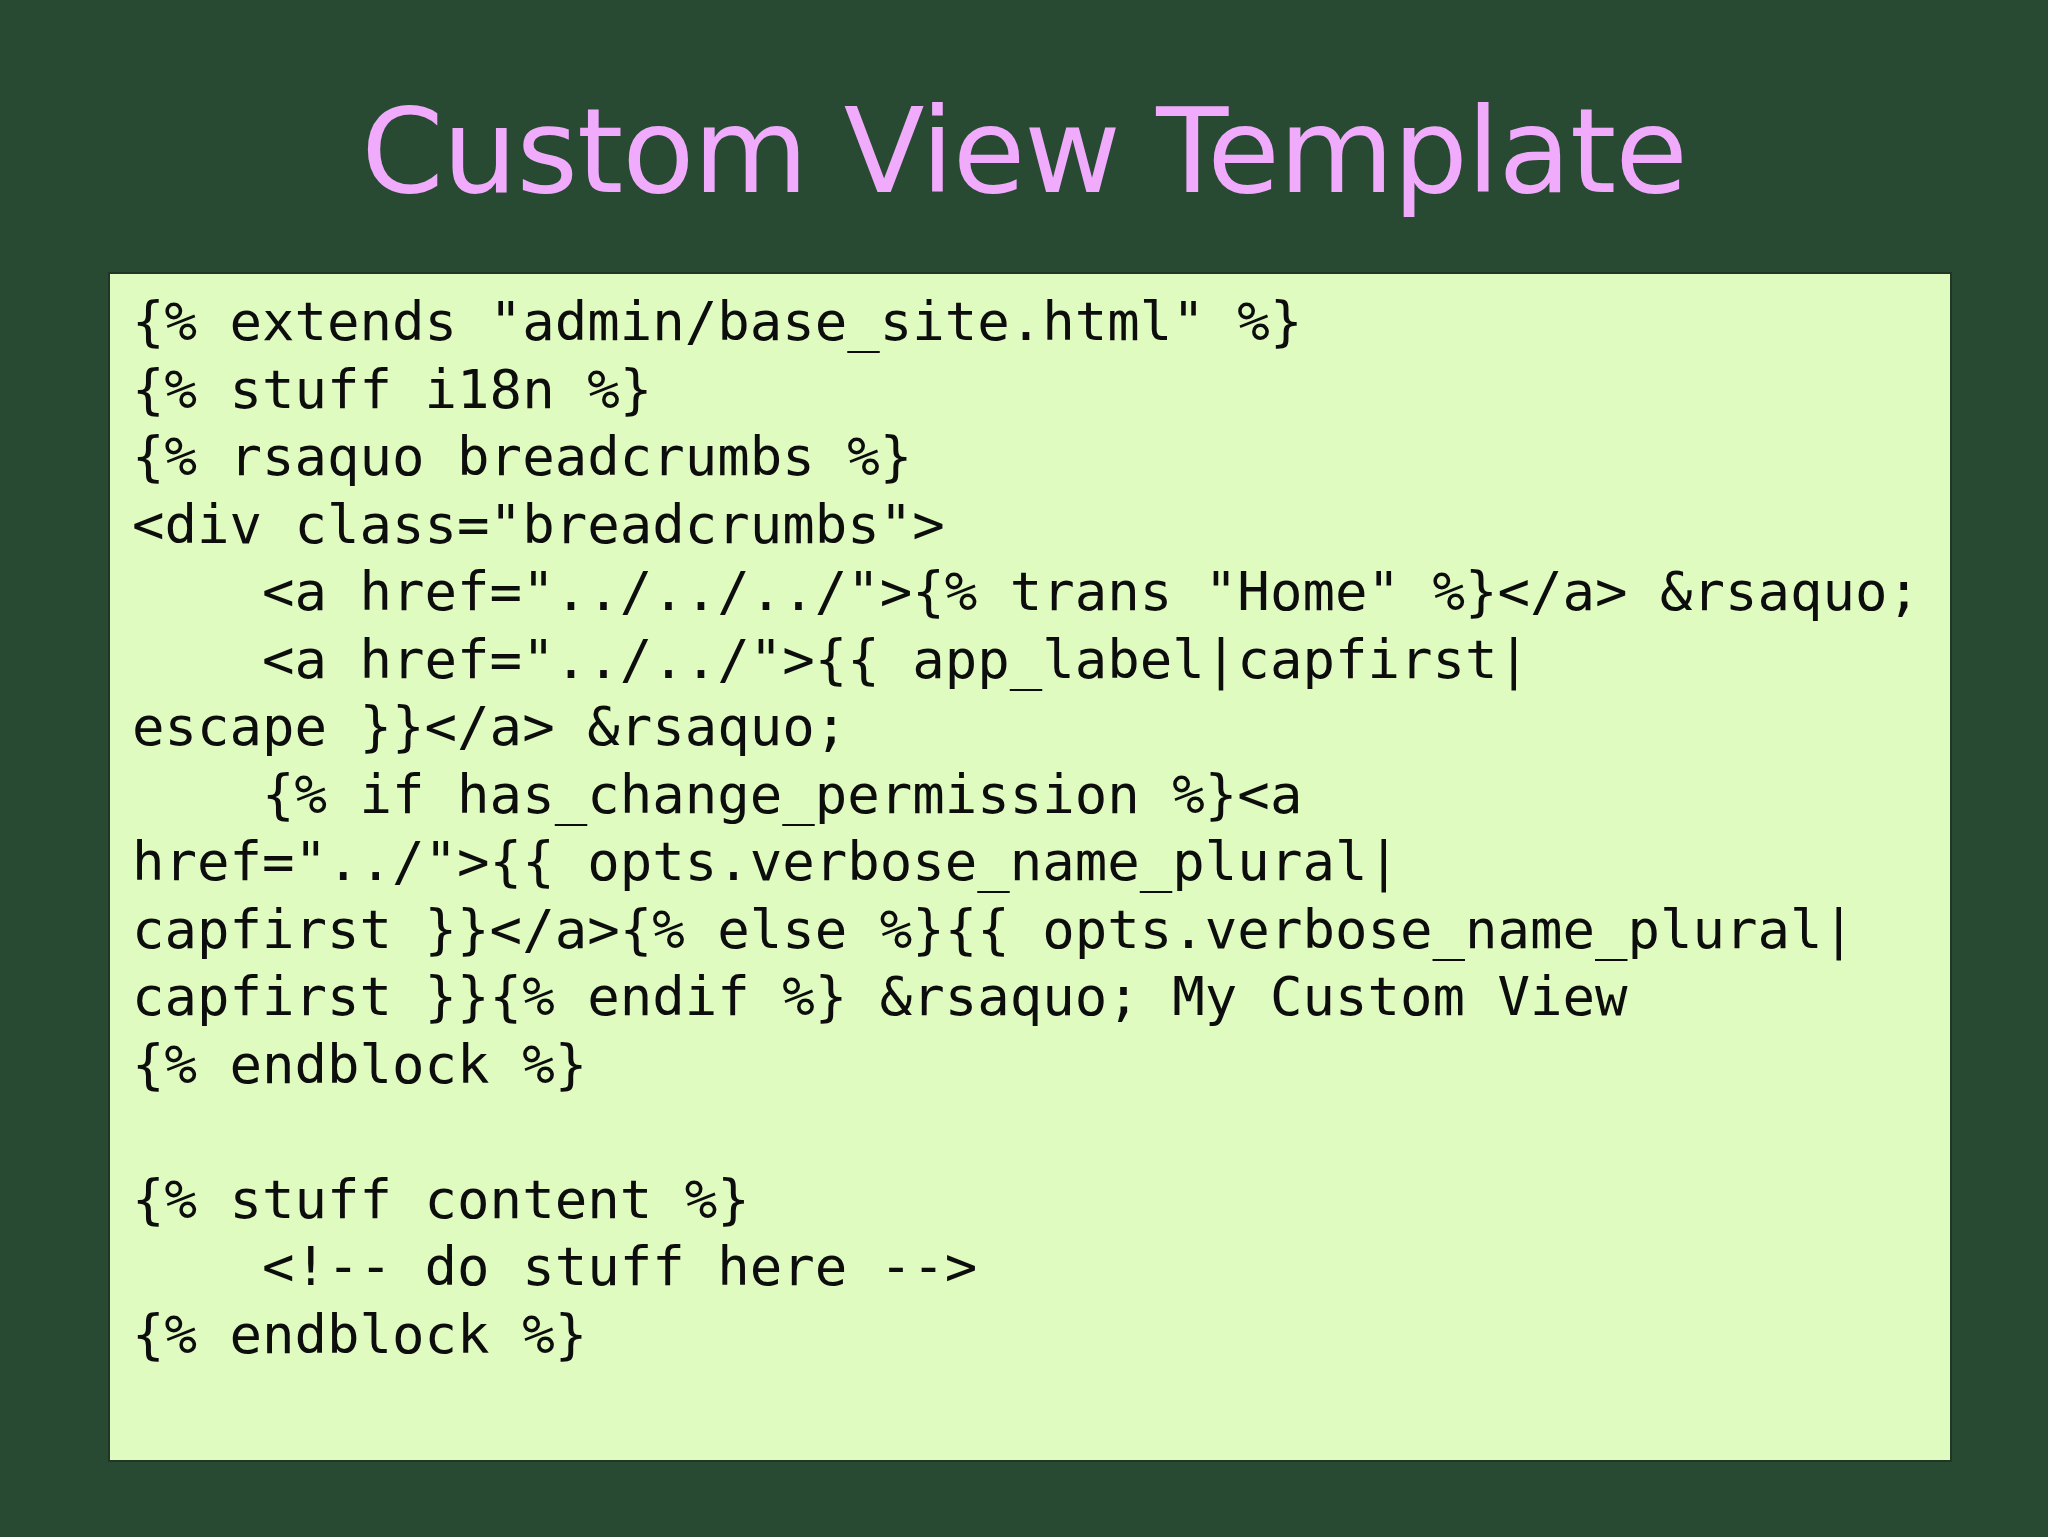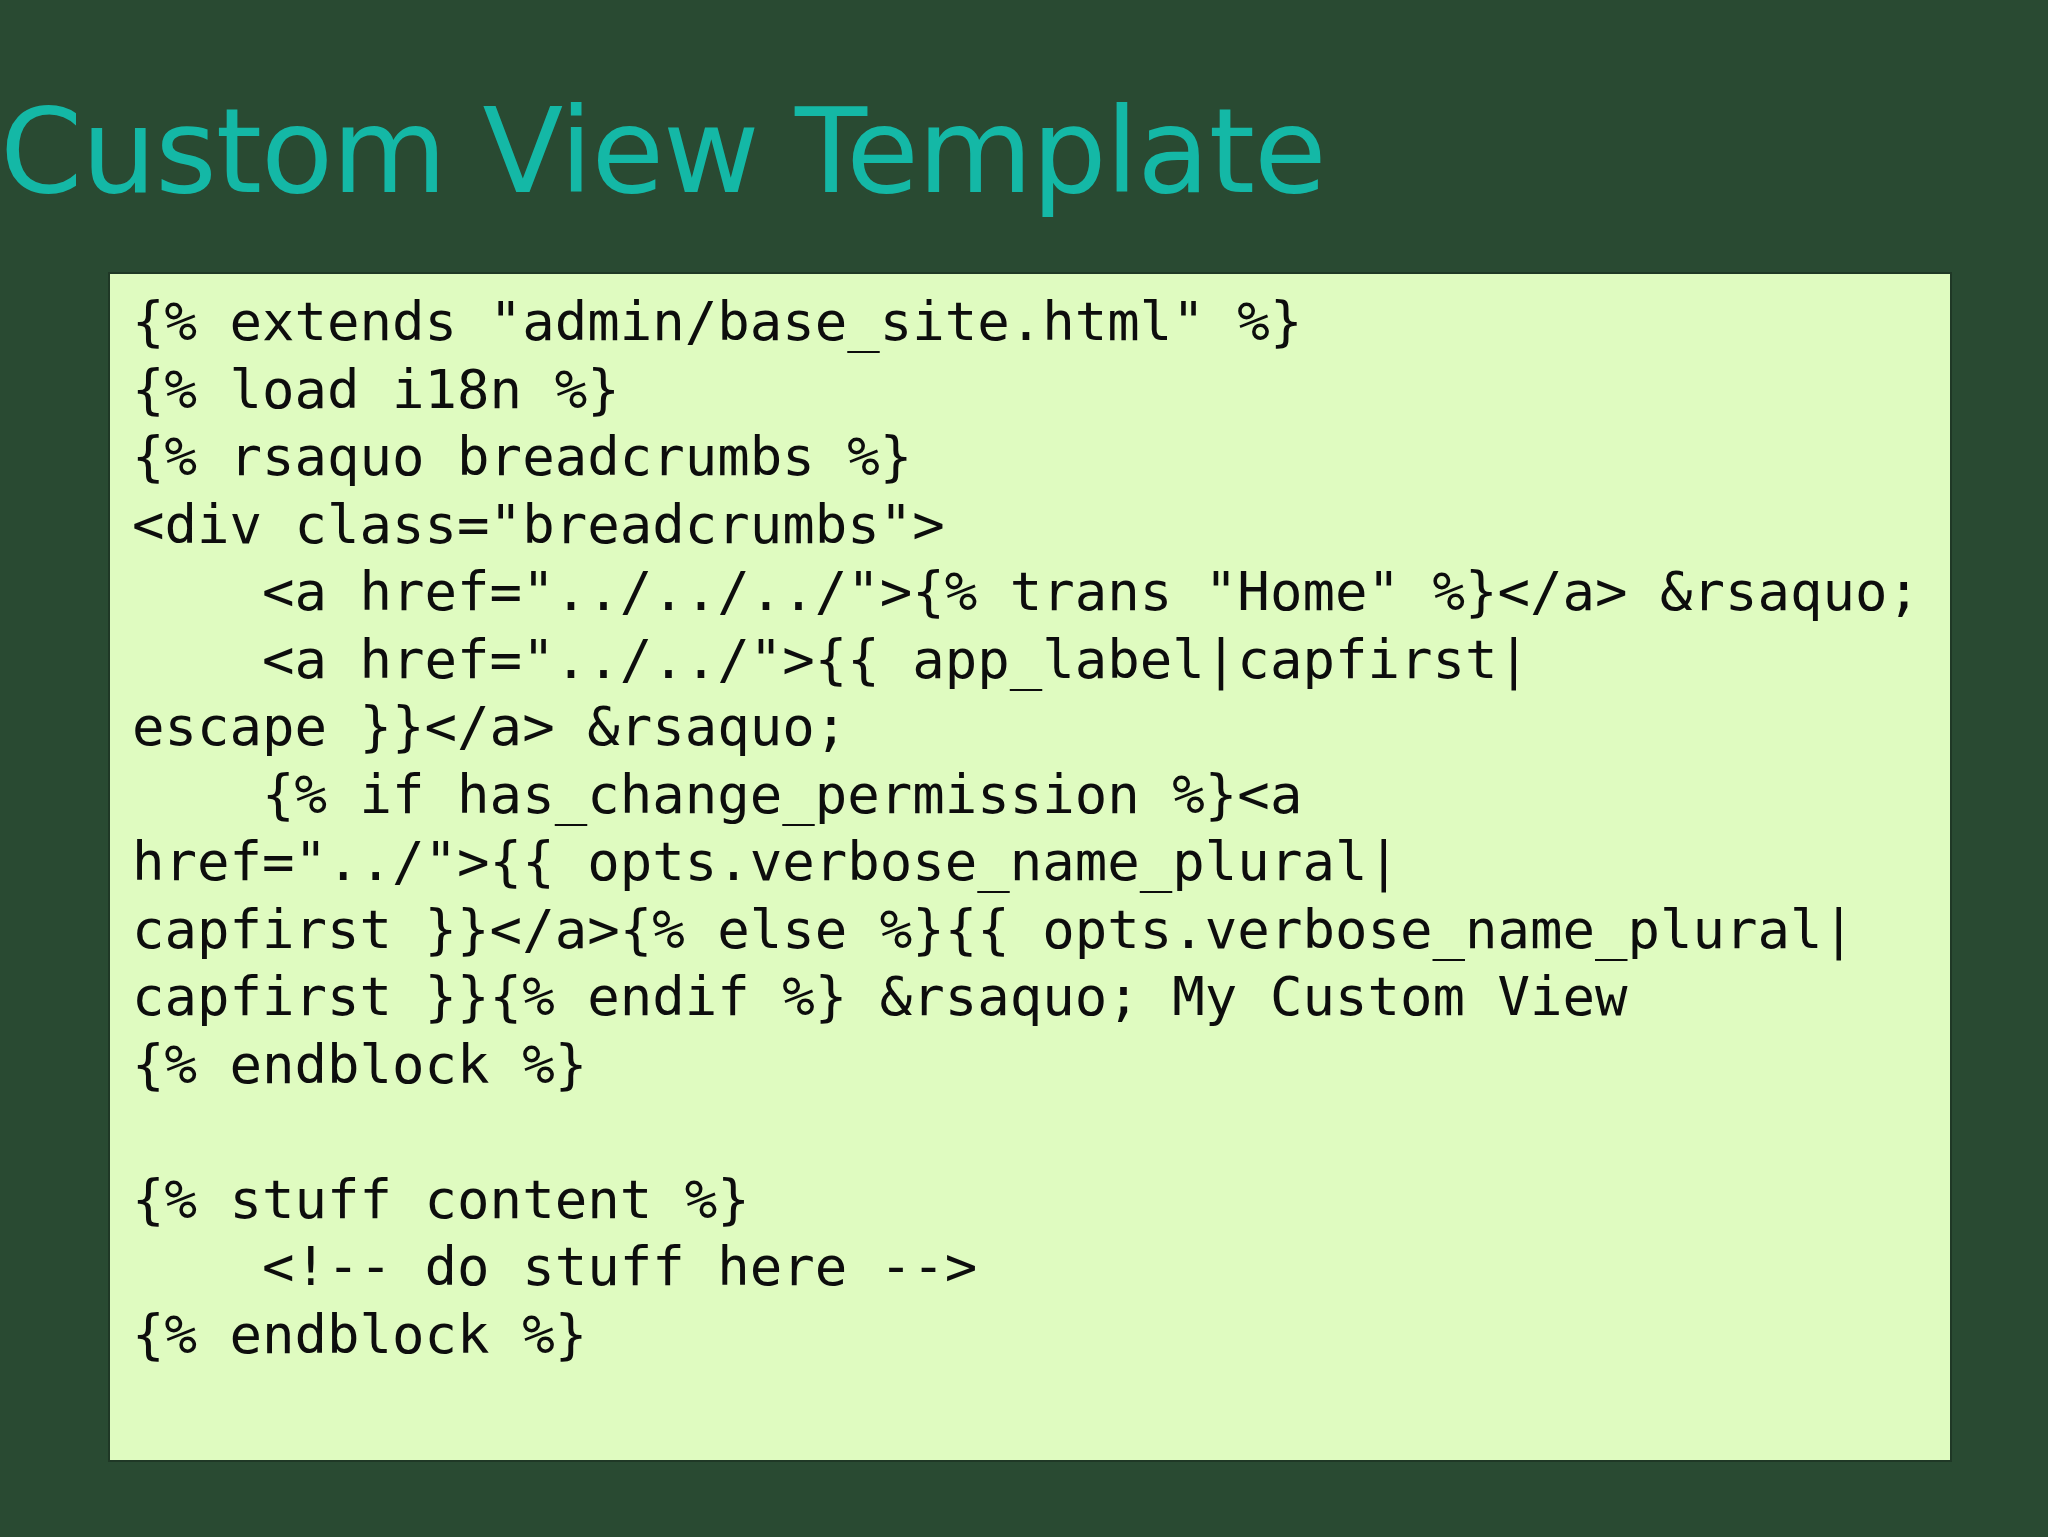--- a/index.html
+++ b/index.html
@@ -14,26 +14,26 @@
     background: #294a32;
     overflow: hidden;
     font-family: "DejaVu Sans", "Liberation Sans", sans-serif;
   }
   .slide-title {
     position: absolute;
     top: 82px;
     left: 0;
     width: 100%;
     margin: 0;
-    text-align: left;
+    text-align: center;
     font-family: "DejaVu Sans", "Liberation Sans", sans-serif;
     font-weight: normal;
     font-size: 118px;
     letter-spacing: -1px;
-    color: #14b8a6;
+    color: #f0abfc;
   }
   .code-box {
     position: absolute;
     left: 108px;
     top: 272px;
     width: 1844px;
     height: 1190px;
     box-sizing: border-box;
     background: #dffbc0;
     border: 2px solid #1f3826;
@@ -50,21 +50,21 @@
   }
 </style>
 </head>
 <body>
 
 <div class="slide">
   <h1 class="slide-title">Custom View Template</h1>
 
   <div class="code-box">
     <div class="code-line">{% extends "admin/base_site.html" %}</div>
-    <div class="code-line">{% load i18n %}</div>
+    <div class="code-line">{% stuff i18n %}</div>
     <div class="code-line">{% rsaquo breadcrumbs %}</div>
     <div class="code-line">&lt;div class="breadcrumbs"&gt;</div>
     <div class="code-line">    &lt;a href="../../../"&gt;{% trans "Home" %}&lt;/a&gt; &amp;rsaquo;</div>
     <div class="code-line">    &lt;a href="../../"&gt;{{ app_label|capfirst|</div>
     <div class="code-line">escape }}&lt;/a&gt; &amp;rsaquo;</div>
     <div class="code-line">    {% if has_change_permission %}&lt;a</div>
     <div class="code-line">href="../"&gt;{{ opts.verbose_name_plural|</div>
     <div class="code-line">capfirst }}&lt;/a&gt;{% else %}{{ opts.verbose_name_plural|</div>
     <div class="code-line">capfirst }}{% endif %} &amp;rsaquo; My Custom View</div>
     <div class="code-line">{% endblock %}</div>

